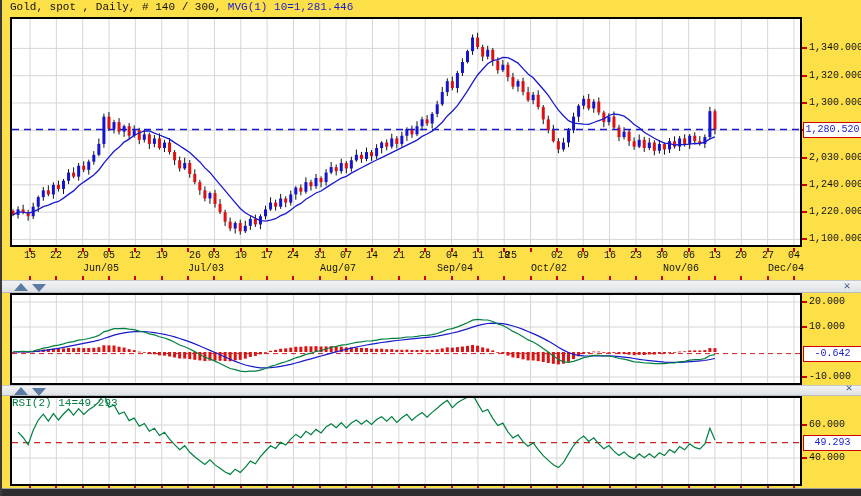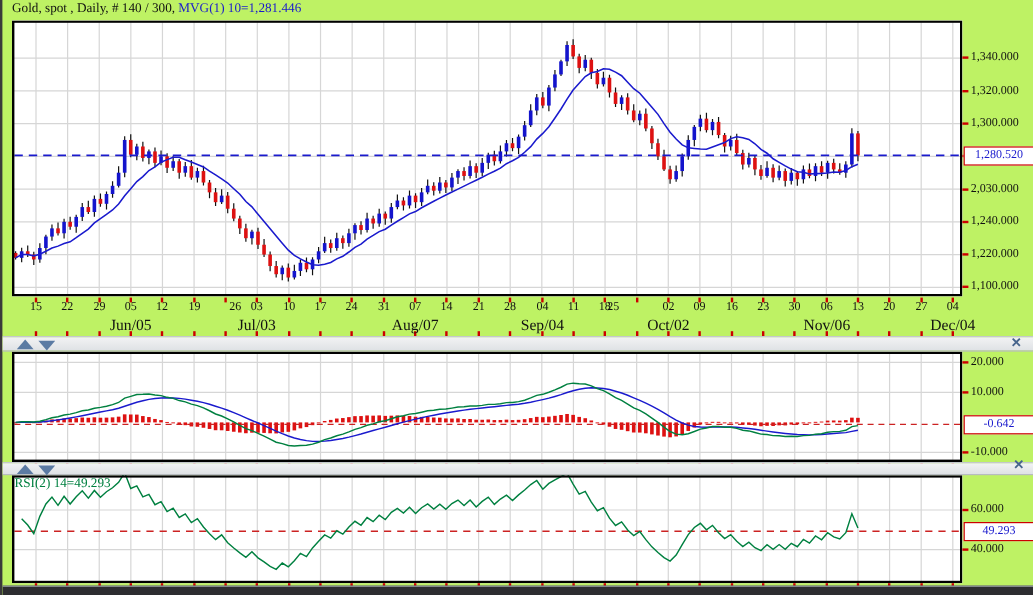--- a/index.html
+++ b/index.html
@@ -1,36 +1,36 @@
 <!DOCTYPE html>
 <html><head>
 <meta charset="utf-8">
 <style>
   html,body{margin:0;padding:0;}
   #app{
     position:relative; width:861px; height:496px;
-    background:#bef264; overflow:hidden;
-    font-family:Liberation Serif, serif;
+    background:#fde047; overflow:hidden;
+    font-family:Liberation Mono, monospace;
     border-left:2px solid #3a3a3a;
     box-sizing:border-box;
   }
   .titlebar{position:absolute; left:8px; top:1px; height:15px; font-size:11px; white-space:nowrap;}
   .titlebar .black{color:#111;}
   .titlebar .blue{color:#1a1acd;}
   .plot{position:absolute; background:#ffffff;}
   .plot svg{position:absolute; left:0; top:0;}
   .panel-header{position:absolute; font-size:11px; white-space:nowrap; z-index:5;}
   .panel-header .g{color:#008040;}
   .panel-header .b{color:#1a1acd;}
   .panel-header .r{color:#dd1111;}
   .axis-label{position:absolute; font-size:10px; color:#111; white-space:nowrap;}
   .axis-tick{position:absolute; width:5px; height:2px; background:#cc0000;}
   .xtick{position:absolute; width:2px; height:4px; background:#cc0000;}
   .xday{position:absolute; font-size:10px; color:#111; width:26px; text-align:center;}
-  .xmonth{position:absolute; font-size:13px; color:#111; width:52px; text-align:center;}
+  .xmonth{position:absolute; font-size:10px; color:#111; width:52px; text-align:left;}
   .cur-box{
     position:absolute; left:801px; width:57px; height:14px;
     background:#ffffff; border:1px solid #cc0000;
     color:#1a1acd; font-size:10px; line-height:14px; text-align:center;
     z-index:6;
   }
   .separator{
     position:absolute; left:0px; width:861px;
     background:linear-gradient(#f2f3f4,#dfe2e5);
     border-top:1px solid #c4c8cc; border-bottom:1px solid #b8bcc0;
@@ -491,21 +491,21 @@
       <div class="xday" style="left:726px; top:250px;">20</div>
       <div class="xtick" style="left:765px; top:248px;"></div>
       <div class="xtick" style="left:765px; top:276px;"></div>
       <div class="xday" style="left:753px; top:250px;">27</div>
       <div class="xtick" style="left:791px; top:248px;"></div>
       <div class="xtick" style="left:791px; top:276px;"></div>
       <div class="xday" style="left:779px; top:250px;">04</div>
       <div class="xmonth" style="left:81px; top:263px;">Jun/05</div>
       <div class="xmonth" style="left:186px; top:263px;">Jul/03</div>
       <div class="xmonth" style="left:318px; top:263px;">Aug/07</div>
-      <div class="xmonth" style="left:424px; top:263px;">Sep/04</div>
+      <div class="xmonth" style="left:435px; top:263px;">Sep/04</div>
       <div class="xmonth" style="left:529px; top:263px;">Oct/02</div>
       <div class="xmonth" style="left:661px; top:263px;">Nov/06</div>
       <div class="xmonth" style="left:766px; top:263px;">Dec/04</div>
     </div>
 
   <div class="separator" style="top:280px; height:13px;">
     <div class="tri tri-up" style="left:12px; top:2px;"></div>
     <div class="tri tri-down" style="left:30px; top:3px;"></div>
   </div>
   <div class="close-x" style="left:838px; top:280px;">✕</div>

